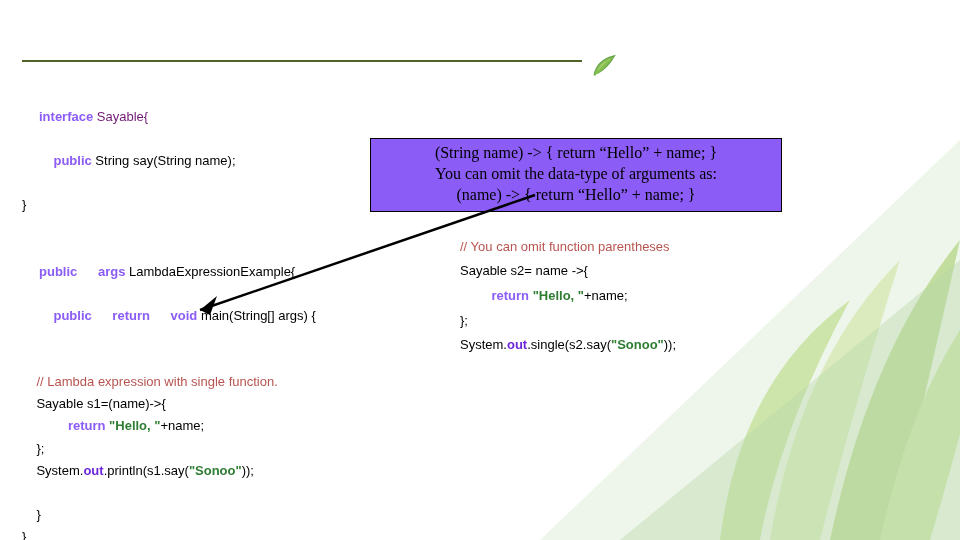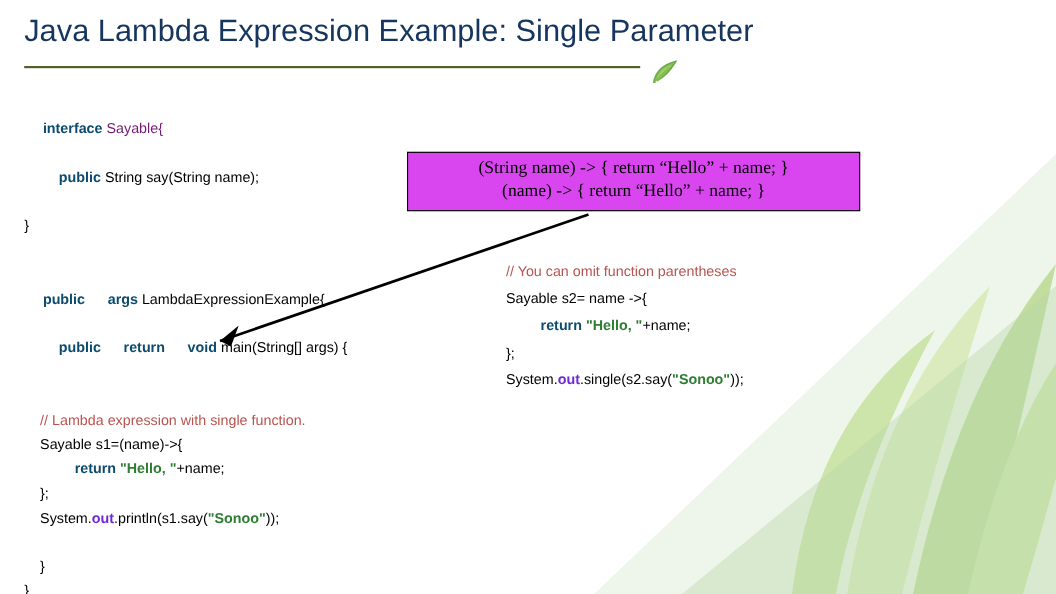--- a/index.html
+++ b/index.html
@@ -44,21 +44,21 @@
   .code-area {
     position: absolute;
     top: 84px;
     left: 22px;
     width: 920px;
     font-size: 13px;
     line-height: 1.7;
     color: #000000;
     white-space: pre;
   }
-  .kw    { color: #0c4a6e; font-weight: bold; padding-left: 17px; }
+  .kw    { color: #8b5cf6; font-weight: bold; padding-left: 17px; }
   .cls   { color: #701a75; }
   .cmt   { color: #b85450; }
   .str   { color: #2e7d32; font-weight: bold; }
   .ref   { color: #6d28d9; font-weight: bold; }
   .plain { color: #000000; margin-top: 20px; }
 
   .code-right {
     position: absolute;
     left: 460px;
     top: 210px;
@@ -67,21 +67,21 @@
     white-space: pre;
   }
 
   .callout-box {
     position: absolute;
     top: 138px;
     left: 370px;
     width: 394px;
     border: 1.5px solid #000000;
     padding: 4px 8px 6px 8px;
-    background: #d946ef;
+    background: #8b5cf6;
     font-family: "Times New Roman", serif;
     font-size: 16px;
     text-align: center;
     line-height: 1.3;
   }
 
   .arrow-svg {
     position: absolute;
     top: 190px;
     left: 185px;
@@ -112,21 +112,20 @@
       <path d="M770 540 Q800 360 900 260 Q850 420 820 540 Z" fill="#c5e17a"></path>
       <path d="M830 540 Q870 350 960 240 Q920 420 890 540 Z" fill="#7cb518"></path>
       <path d="M880 540 Q920 360 1000 280 Q960 440 930 540 Z" fill="#a4d24b"></path>
     </g>
 
     <path d="M540 540 L960 140 L960 540 Z" fill="#d9ead3" opacity="0.45"></path>
     <path d="M620 540 L960 260 L960 540 Z" fill="#b6d7a8" opacity="0.4"></path>
   </svg>
 </div>
 
-<div class="title">Java Lambda Expression Example: Single Parameter</div>
 <div class="title-rule"></div>
 <div class="leaf-icon">
   <svg viewBox="0 0 24 24">
         <path d="M4 20 Q6 8 20 4 Q14 14 6 18 Q10 14 16 8" fill="none" stroke="#6aa84f" stroke-width="2"></path>
         <path d="M4 20 Q6 8 20 4 Q12 16 4 20 Z" fill="#8bc34a" opacity="0.8"></path>
       </svg>
 </div>
 
 <div class="code-area">
 <span class="kw">interface</span> <span class="cls">Sayable{</span>
@@ -154,20 +153,21 @@
 <div class="code-right">
 <span class="cmt">// You can omit function parentheses</span>
 <span class="plain">Sayable s2= name -&gt;{</span>
     <span class="kw">return</span> <span class="str">"Hello, "</span><span class="plain">+name;</span>
 <span class="plain">};</span>
 <span class="plain">System.</span><span class="ref">out</span><span class="plain">.single(s2.say(</span><span class="str">"Sonoo"</span><span class="plain">));</span>
 </div>
 
 <div class="callout-box">
   <div>(String name) -&gt; { return “Hello” + name; }</div>
+  <div>You can omit the data-type of arguments as:</div>
   <div>(name) -&gt; { return “Hello” + name; }</div>
 </div>
 
 <svg class="arrow-svg" viewBox="0 0 360 130">
   <line x1="350" y1="5" x2="15" y2="120" stroke="#000" stroke-width="2.5"></line>
   <polygon points="15,120 32,106 25,125" fill="#000"></polygon>
 </svg>
 
 </div>
 

